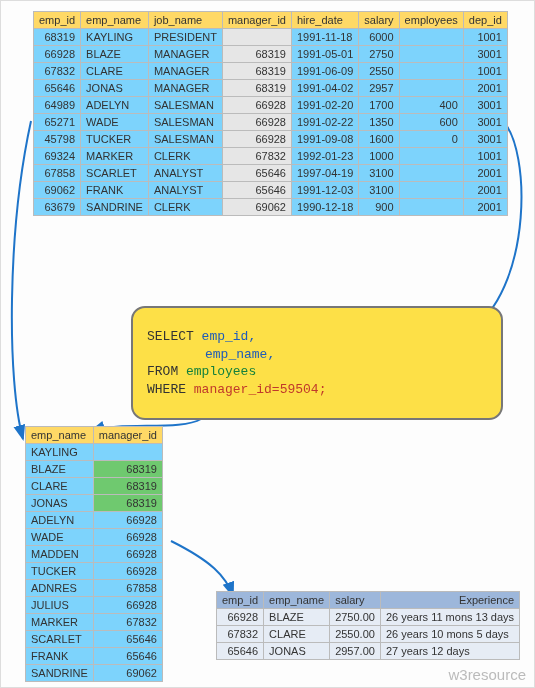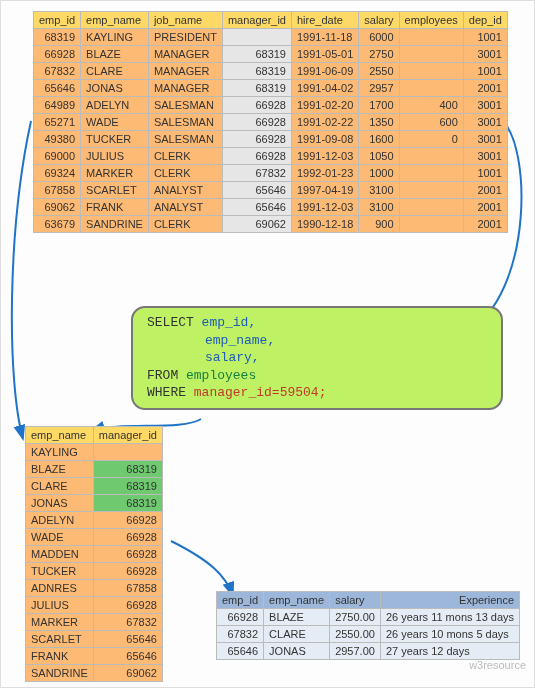--- a/index.html
+++ b/index.html
@@ -11,21 +11,21 @@
     font-family: Arial, Helvetica, sans-serif;
     font-size: 11px;
     color: #333;
     position: relative;
     border: 1px solid #ddd;
     box-sizing: border-box;
     overflow: hidden;
   }
   .tbl {
     border-collapse: collapse;
-    background: #fdba74;
+    background: #7dd3fc;
     position: absolute;
   }
   .tbl th, .tbl td {
     border: 1px solid #bbb;
     padding: 2px 5px;
     white-space: nowrap;
   }
   .tbl th {
     background: #ffd966;
     font-weight: normal;
@@ -37,46 +37,46 @@
 
   
   #table1 { top: 10px; left: 32px; }
 
   
   .sqlbox {
     position: absolute;
     top: 305px;
     left: 130px;
     width: 340px;
-    background: #bef264;
+    background: #fde047;
     border: 2px solid #777;
     border-radius: 14px;
-    padding: 6px 14px;
+    padding: 20px 14px;
     font-family: "Courier New", monospace;
     font-size: 13px;
     line-height: 1.35;
   }
   .kw  { color: #333; }
   .col { color: #1e5bb8; }
   .tblname { color: #14803c; }
   .pred { color: #c0392b; }
 
   
   #table2 { top: 425px; left: 24px; font-size: 11px; }
 
   
   #table3 { top: 590px; left: 215px; font-size: 11px; }
   #table3 th { background: #9db7db; }
   #table3 td { background: #e6ecf5; }
 
   .watermark {
     position: absolute;
-    bottom: 16px; right: 8px;
+    bottom: 4px; right: 8px;
     color: #bbb;
-    font-size: 11px;
+    font-size: 15px;
   }
 
   svg.arrows {
     position: absolute;
     top: 0; left: 0;
     width: 535px; height: 688px;
     pointer-events: none;
   }
 </style>
 </head>
@@ -166,40 +166,30 @@
         <td class="num">65271</td>
         <td>WADE</td>
         <td>SALESMAN</td>
         <td class="num shade">66928</td>
         <td>1991-02-22</td>
         <td class="num">1350</td>
         <td class="num">600</td>
         <td class="num">3001</td>
       </tr>
       <tr>
-        <td class="num">49380</td>
+        <td class="num">45798</td>
         <td>TUCKER</td>
         <td>SALESMAN</td>
         <td class="num shade">66928</td>
         <td>1991-09-08</td>
         <td class="num">1600</td>
         <td class="num">0</td>
         <td class="num">3001</td>
       </tr>
       <tr>
-        <td class="num">69000</td>
-        <td>JULIUS</td>
-        <td>CLERK</td>
-        <td class="num shade">66928</td>
-        <td>1991-12-03</td>
-        <td class="num">1050</td>
-        <td class="num"></td>
-        <td class="num">3001</td>
-      </tr>
-      <tr>
         <td class="num">69324</td>
         <td>MARKER</td>
         <td>CLERK</td>
         <td class="num shade">67832</td>
         <td>1992-01-23</td>
         <td class="num">1000</td>
         <td class="num"></td>
         <td class="num">1001</td>
       </tr>
       <tr>
@@ -231,21 +221,20 @@
         <td class="num">900</td>
         <td class="num"></td>
         <td class="num">2001</td>
       </tr>
     </tbody>
 </table>
 
 <div class="sqlbox">
   <div><span class="kw">SELECT </span><span class="col">emp_id,</span></div>
   <div style="padding-left:58px"><span class="col">emp_name,</span></div>
-  <div style="padding-left:58px"><span class="col">salary,</span></div>
   <div><span class="kw">FROM </span><span class="tblname">employees</span></div>
   <div><span class="kw">WHERE </span><span class="pred">manager_id=59504;</span></div>
 </div>
 
 <table id="table2" class="tbl">
   <thead>
       <tr id="t2h">
         <th>emp_name</th>
         <th>manager_id</th>
       </tr>

